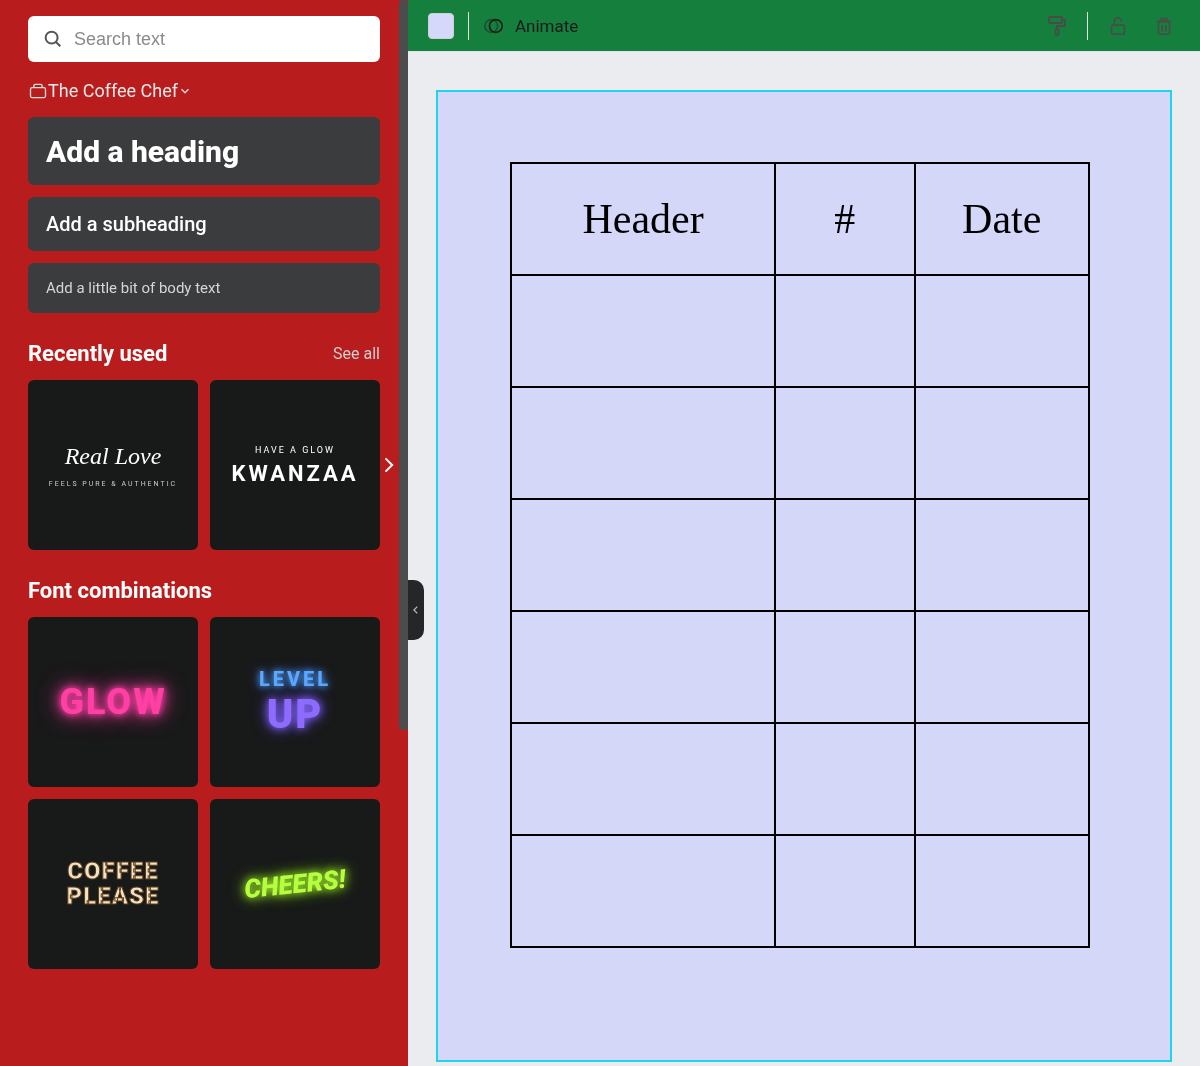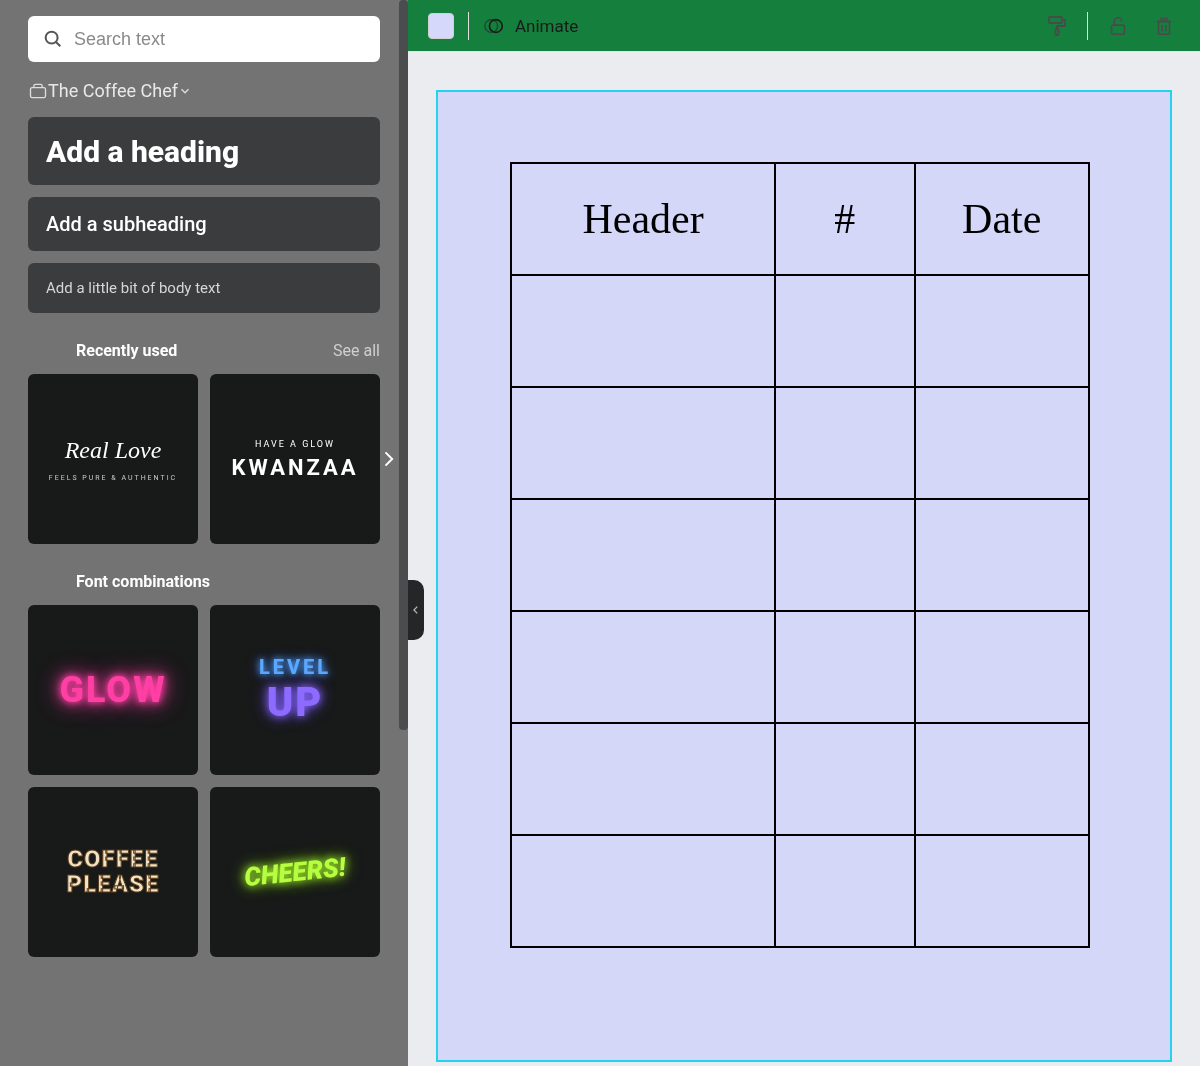--- a/index.html
+++ b/index.html
@@ -5,21 +5,21 @@
   * { box-sizing: border-box; margin: 0; padding: 0; }
   body {
     font-family: -apple-system, BlinkMacSystemFont, "Segoe UI", Roboto, Helvetica, Arial, sans-serif;
     width: 1200px; height: 1066px; overflow: hidden;
     display: flex; background: #ebecf0;
   }
 
   
   .sidebar {
     width: 408px; height: 100%;
-    background: #737373;
+    background: #b91c1c;
     color: #fff; position: relative;
     display: flex; flex-direction: column;
   }
   .sidebar-scroll {
     position: absolute; right: 0; top: 0; width: 9px; height: 730px;
     background: #4b4c4d; border-radius: 4px;
   }
   .search-wrap { padding: 16px 28px 8px 28px; }
   .search-box {
     background: #fff; border-radius: 6px;
@@ -44,21 +44,21 @@
     cursor: pointer;
   }
   .btn-heading { height: 68px; font-size: 30px; font-weight: 800; }
   .btn-sub     { height: 54px; font-size: 20px; font-weight: 500; }
   .btn-body    { height: 50px; font-size: 15px; font-weight: 400; color: #d6d6d6; }
 
   .section-head {
     display: flex; justify-content: space-between; align-items: center;
     padding: 22px 28px 8px 28px;
   }
-  .section-head .title { font-size: 16px; font-weight: 700; margin-left: 48px; }
+  .section-head .title { font-size: 22px; font-weight: 700; }
   .section-head .link  { font-size: 16px; color: #cfcfcf; }
 
   .thumb-row {
     display: flex; gap: 12px; padding: 6px 28px; position: relative;
     align-items: center;
   }
   .thumb {
     width: 170px; height: 170px; background: #181919; border-radius: 6px;
     display: flex; flex-direction: column; align-items: center; justify-content: center;
     color: #fff; cursor: pointer; overflow: hidden; text-align: center;

